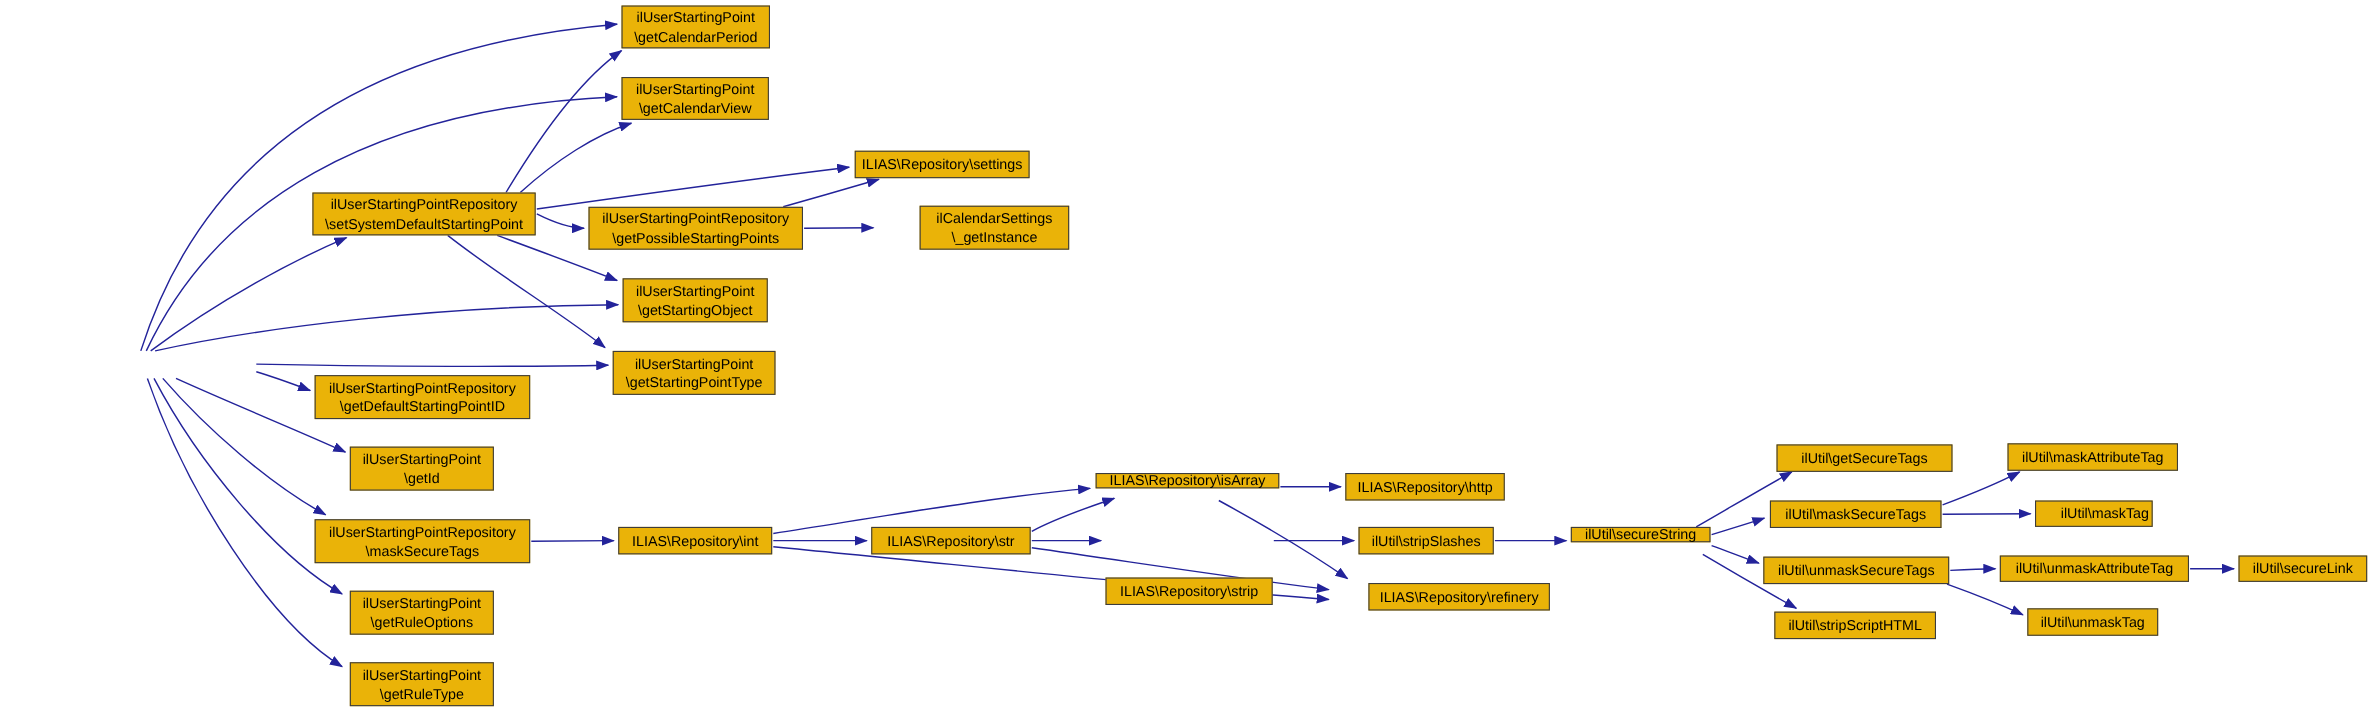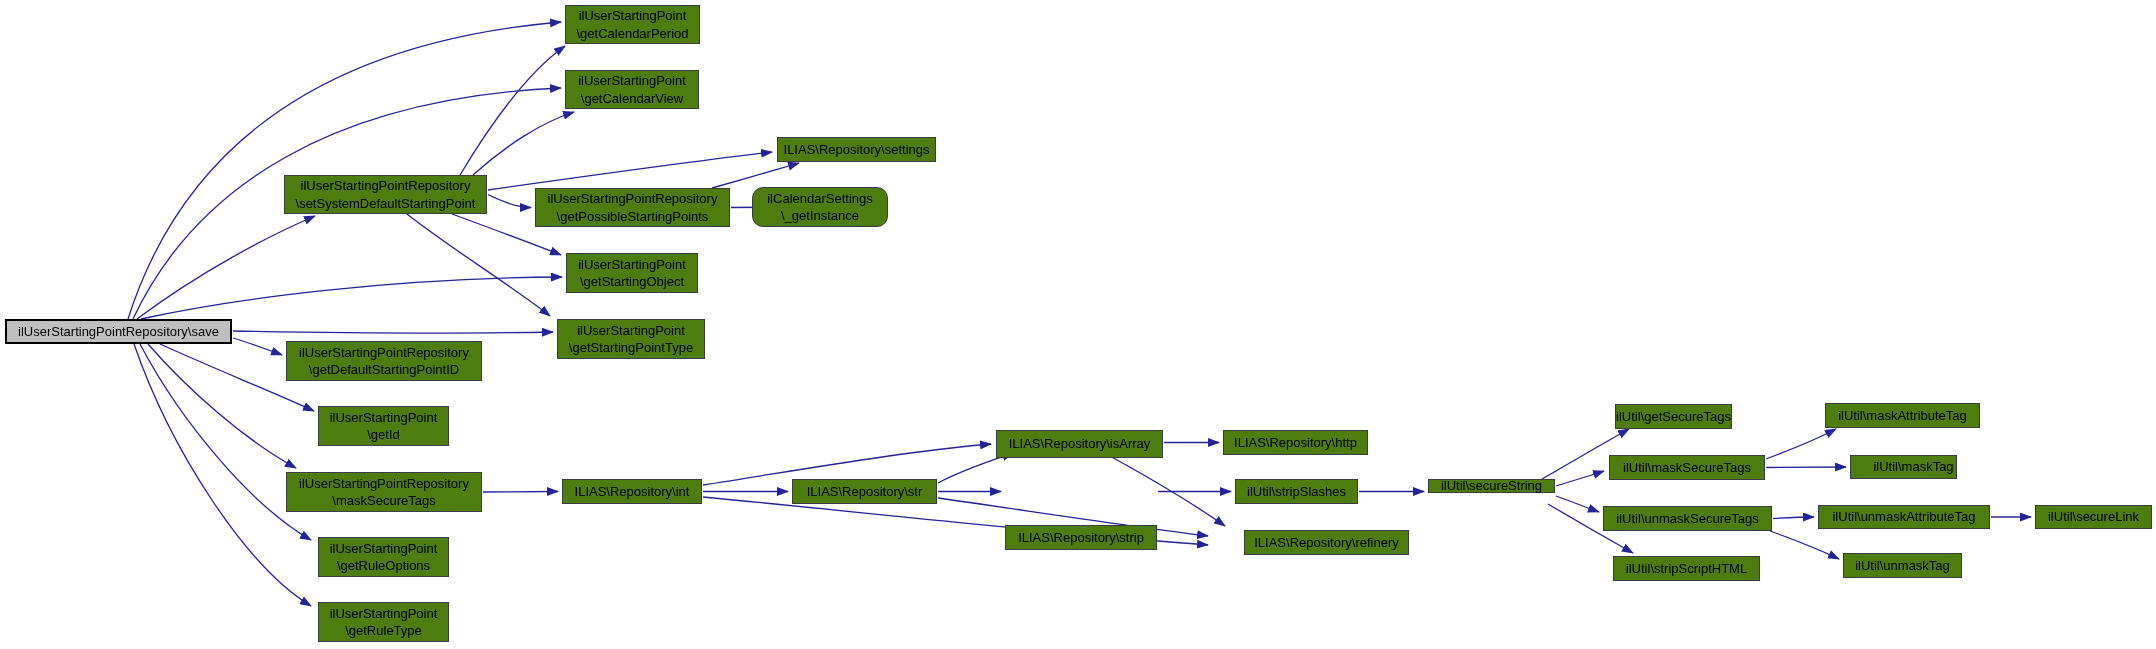--- a/index.html
+++ b/index.html
@@ -1,21 +1,21 @@
 <!DOCTYPE html>
 <html><head>
 <meta charset="utf-8">
 <style>
   html,body{margin:0;padding:0;background:#ffffff;}
   #graph{position:relative;width:2156px;height:649px;background:#ffffff;overflow:hidden;
          font-family:"Liberation Sans", sans-serif;}
   #edges{position:absolute;left:0;top:0;width:2156px;height:649px;}
   path.edge{fill:none;stroke:var(--edge-color,#23239a);stroke-width:1.3px;}
   .node{position:absolute;box-sizing:border-box;display:flex;flex-direction:column;
-        align-items:center;justify-content:center;background:#4d7c0f;
+        align-items:center;justify-content:center;background:#eab308;
         border:1.5px solid #3c3c3c;color:#000;text-align:center;
         font-size:13px;line-height:1.32;white-space:nowrap;cursor:pointer;}
   .node.hl{background:#bfbfbf;border:2px solid #000000;cursor:default;}
   .node span{display:block;pointer-events:none;}
 </style>
 </head>
 <body>
 
 <div id="graph" style="--edge-color: #23239a; background: rgb(255, 255, 255);">
   <svg id="edges" xmlns="http://www.w3.org/2000/svg">
@@ -56,43 +56,40 @@
       <path d="M1542,479 C1570,463 1602,444 1629,429" class="edge" marker-end="url(#arrow)"></path>
       <path d="M1556,486 C1572,481 1589,476 1604,471" class="edge" marker-end="url(#arrow)"></path>
       <path d="M1556,496 C1570,501 1585,507 1599,512" class="edge" marker-end="url(#arrow)"></path>
       <path d="M1548,504 C1575,520 1608,539 1633,553" class="edge" marker-end="url(#arrow)"></path>
       <path d="M1766,459 C1790,450 1815,440 1836,429" class="edge" marker-end="url(#arrow)"></path>
       <path d="M1766,467.5 C1790.0,467.3 1818.0,467.0 1846,467" class="edge" marker-end="url(#arrow)"></path>
       <path d="M1773,518.5 C1785.3,517.8 1799.7,517.0 1814,517" class="edge" marker-end="url(#arrow)"></path>
       <path d="M1770,531 C1795,540 1820,550 1839,559" class="edge" marker-end="url(#arrow)"></path>
       <path d="M1991,517 C2003.0,517.0 2017.0,517.0 2031,517" class="edge" marker-end="url(#arrow)"></path>
     </svg>
-<div class="node hl" style="left: 5px; top: 319px; width: 227px; height: 25px;">
-      <span>ilUserStartingPointRepository\save</span>
-    </div>
     <div class="node" style="left: 565px; top: 5px; width: 135px; height: 39px;">
       <span>ilUserStartingPoint</span>
       <span>\getCalendarPeriod</span>
     </div>
     <div class="node" style="left: 565px; top: 70px; width: 134px; height: 39px;">
       <span>ilUserStartingPoint</span>
       <span>\getCalendarView</span>
     </div>
     <div class="node" style="left: 284px; top: 175px; width: 203px; height: 39px;">
       <span>ilUserStartingPointRepository</span>
       <span>\setSystemDefaultStartingPoint</span>
     </div>
     <div class="node" style="left: 777px; top: 137px; width: 159px; height: 25px;">
       <span>ILIAS\Repository\settings</span>
     </div>
     <div class="node" style="left: 535px; top: 188px; width: 195px; height: 39px;">
       <span>ilUserStartingPointRepository</span>
       <span>\getPossibleStartingPoints</span>
     </div>
-    <div class="node" style="left: 752px; top: 187px; width: 136px; height: 40px; border-radius: 11px;">
+    <div class="node" style="left: 836px; top: 187px; width: 136px; height: 40px;">
       <span>ilCalendarSettings</span>
       <span>\_getInstance</span>
     </div>
     <div class="node" style="left: 566px; top: 253px; width: 132px; height: 40px;">
       <span>ilUserStartingPoint</span>
       <span>\getStartingObject</span>
     </div>
     <div class="node" style="left: 557px; top: 319px; width: 148px; height: 40px;">
       <span>ilUserStartingPoint</span>
       <span>\getStartingPointType</span>
@@ -116,39 +113,39 @@
     <div class="node" style="left: 318px; top: 602px; width: 131px; height: 40px;">
       <span>ilUserStartingPoint</span>
       <span>\getRuleType</span>
     </div>
     <div class="node" style="left: 562px; top: 479px; width: 140px; height: 25px;">
       <span>ILIAS\Repository\int</span>
     </div>
     <div class="node" style="left: 792px; top: 479px; width: 145px; height: 25px;">
       <span>ILIAS\Repository\str</span>
     </div>
-    <div class="node" style="left: 996px; top: 430px; width: 167px; height: 28px;">
+    <div class="node" style="left: 996px; top: 430px; width: 167px; height: 14px;">
       <span>ILIAS\Repository\isArray</span>
     </div>
     <div class="node" style="left: 1005px; top: 479px; width: 152px; height: 25px; margin-top: 46px;">
       <span>ILIAS\Repository\strip</span>
     </div>
     <div class="node" style="left: 1223px; top: 430px; width: 145px; height: 25px;">
       <span>ILIAS\Repository\http</span>
     </div>
     <div class="node" style="left: 1235px; top: 479px; width: 123px; height: 25px;">
       <span>ilUtil\stripSlashes</span>
     </div>
     <div class="node" style="left: 1213px; top: 530px; width: 165px; height: 25px; margin-left: 31px;">
       <span>ILIAS\Repository\refinery</span>
     </div>
     <div class="node" style="left: 1428px; top: 479px; width: 127px; height: 14px;">
       <span>ilUtil\secureString</span>
     </div>
-    <div class="node" style="left: 1615px; top: 404px; width: 117px; height: 25px;">
+    <div class="node" style="left: 1615px; top: 404px; width: 160px; height: 25px;">
       <span>ilUtil\getSecureTags</span>
     </div>
     <div class="node" style="left: 1609px; top: 455px; width: 156px; height: 25px;">
       <span>ilUtil\maskSecureTags</span>
     </div>
     <div class="node" style="left: 1603px; top: 506px; width: 169px; height: 25px;">
       <span>ilUtil\unmaskSecureTags</span>
     </div>
     <div class="node" style="left: 1613px; top: 556px; width: 147px; height: 25px;">
       <span>ilUtil\stripScriptHTML</span>

